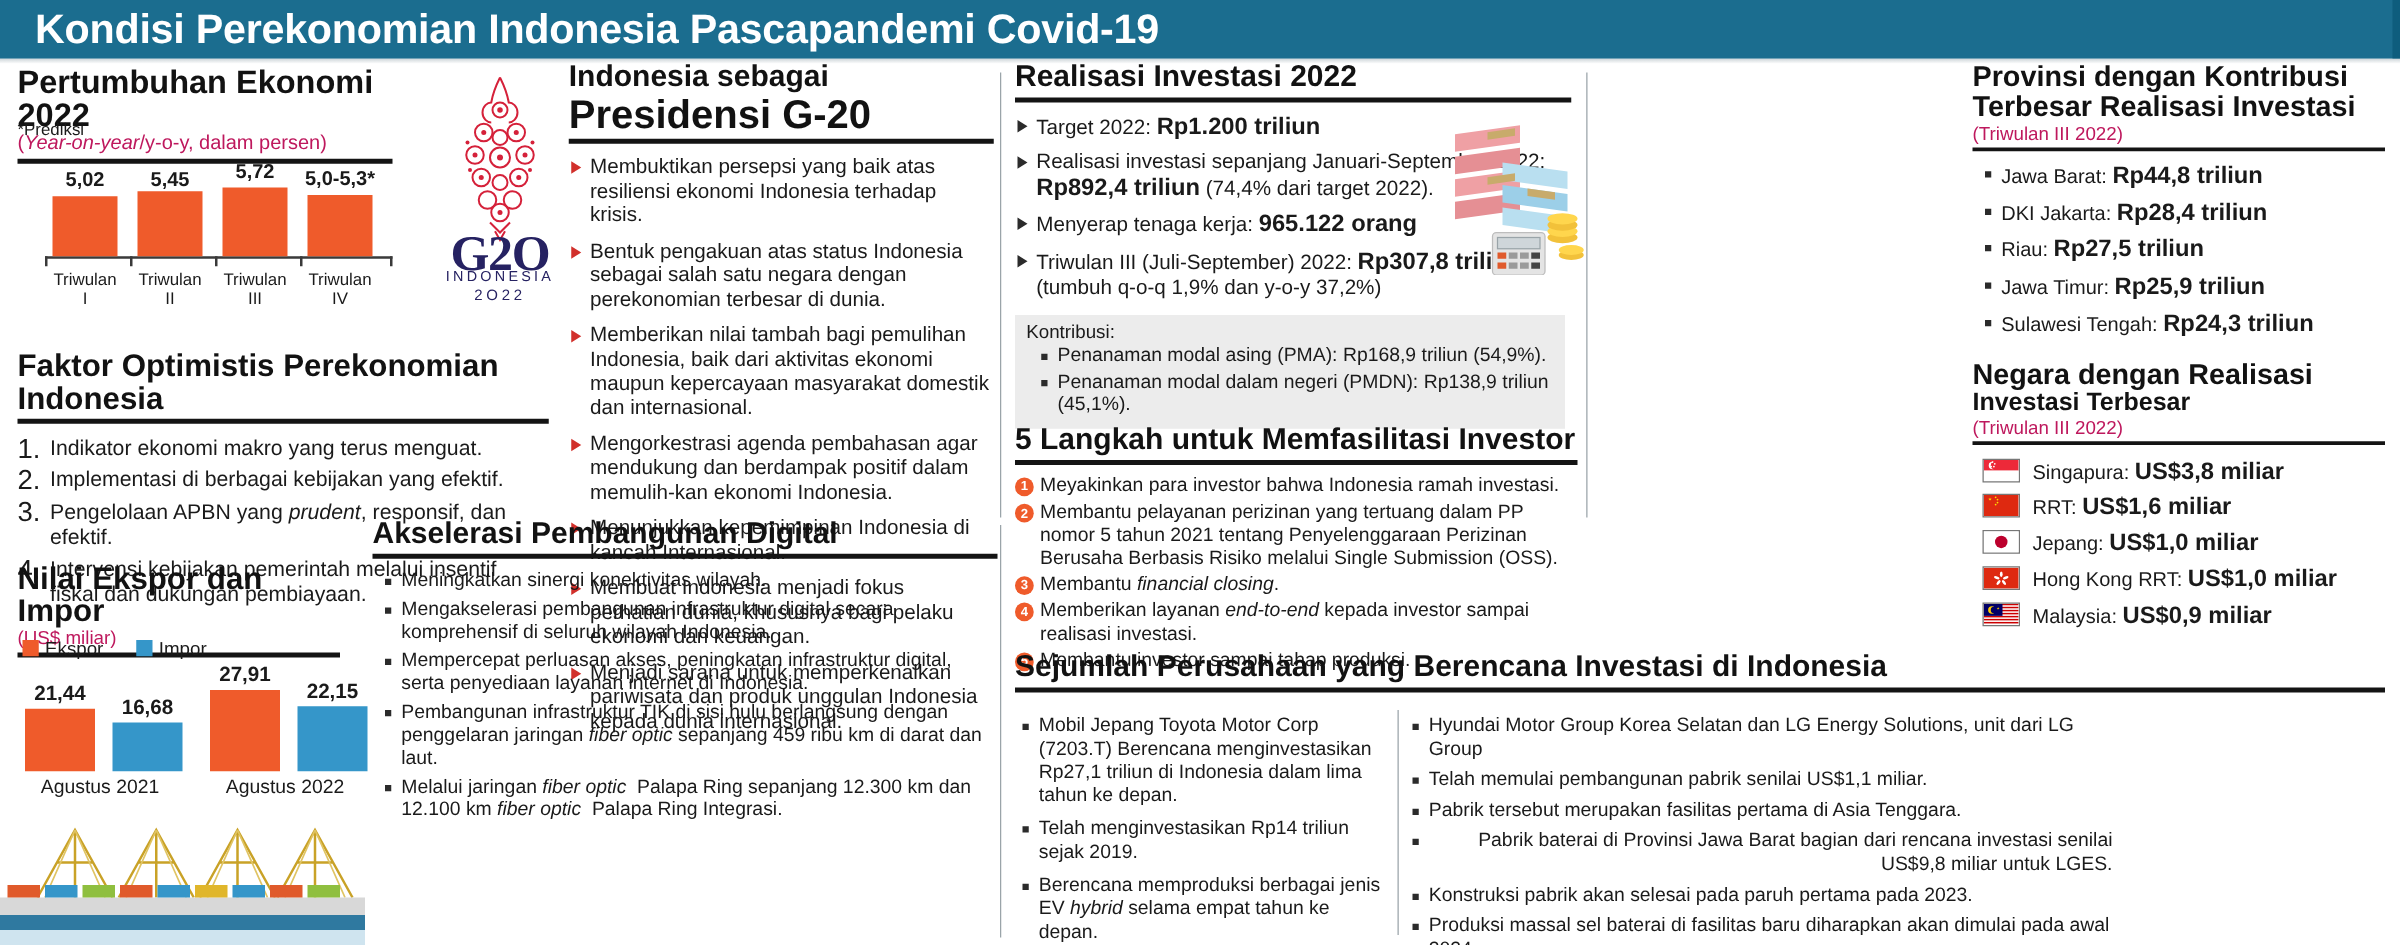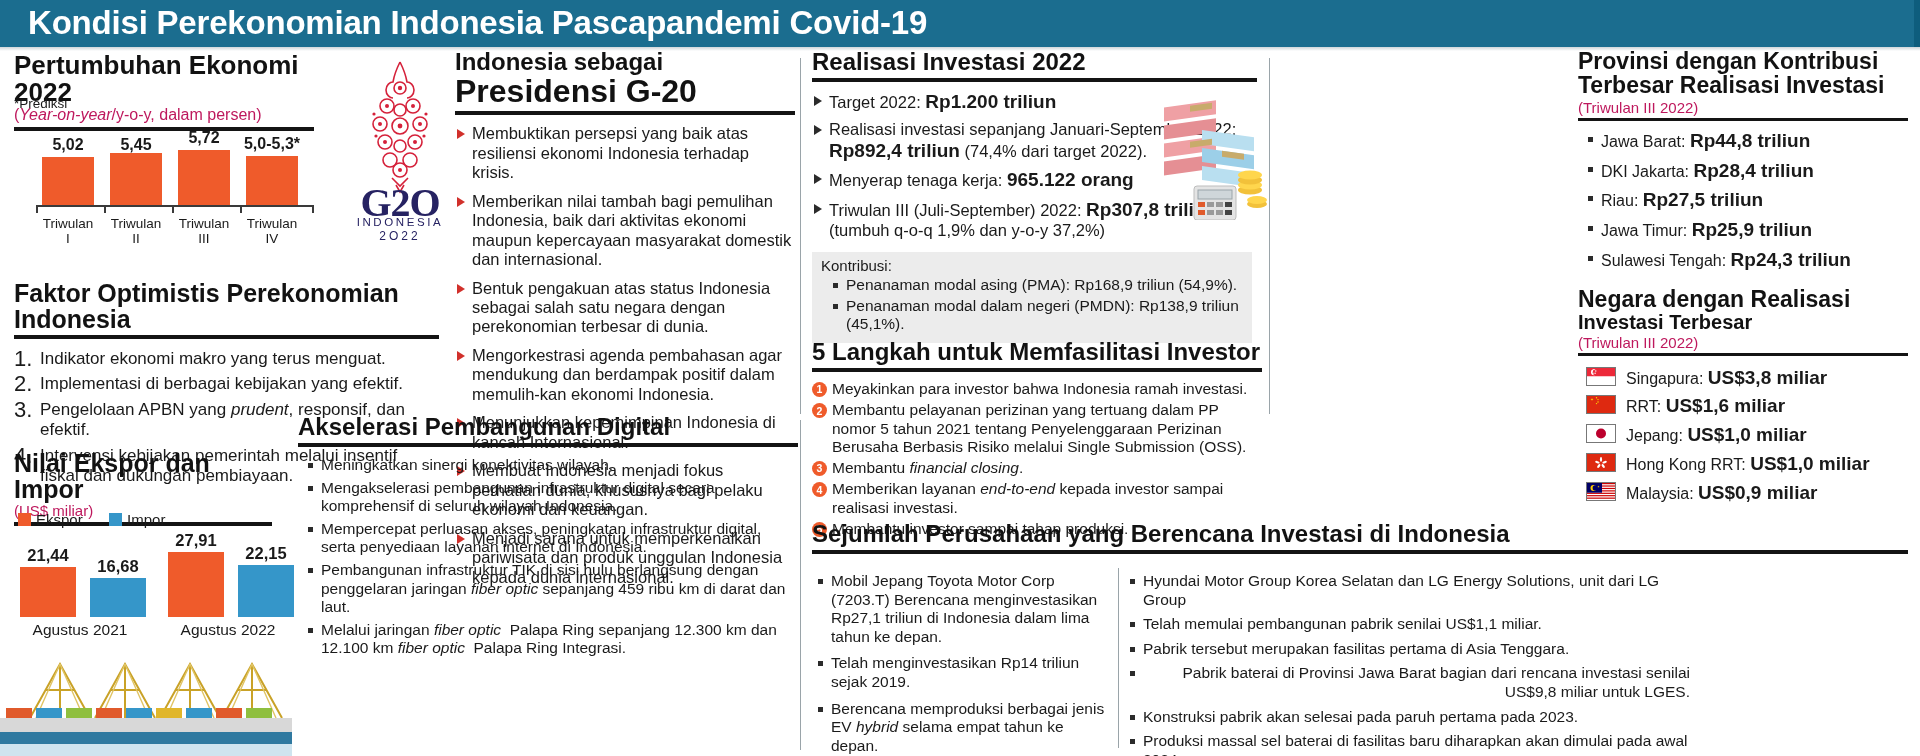--- a/index.html
+++ b/index.html
@@ -275,22 +275,22 @@
     <div style="font-size:11.5px; letter-spacing:2.6px; color:#262262;">INDONESIA</div>
     <div style="font-size:12px; letter-spacing:3px; color:#262262; margin-top:1px;">2O22</div>
   </div>
 
   <div style="position:absolute; left:455px; top:50px; width:340px;">
     <div class="h-title" style="font-size:24px;">Indonesia sebagai</div>
     <div class="h-title" style="font-size:32px;">Presidensi G-20</div>
     <div class="rule"></div>
     <ul class="tri-list" style="margin-top:9px;">
       <li>Membuktikan persepsi yang baik atas resiliensi ekonomi Indonesia terhadap krisis.</li>
+      <li>Bentuk pengakuan atas status Indonesia sebagai salah satu negara dengan perekonomian terbesar di dunia.</li>
       <li>Memberikan nilai tambah bagi pemulihan Indonesia, baik dari aktivitas ekonomi maupun kepercayaan masyarakat domestik dan internasional.</li>
-      <li>Bentuk pengakuan atas status Indonesia sebagai salah satu negara dengan perekonomian terbesar di dunia.</li>
       <li>Mengorkestrasi agenda pembahasan agar mendukung dan berdampak positif dalam memulih-kan ekonomi Indonesia.</li>
       <li>Menunjukkan kepemimpinan Indonesia di kancah Internasional.</li>
       <li>Membuat Indonesia menjadi fokus perhatian dunia, khususnya bagi pelaku ekonomi dan keuangan.</li>
       <li>Menjadi sarana untuk memperkenalkan pariwisata dan produk unggulan Indonesia kepada dunia internasional.</li>
     </ul>
   </div>
 
   <div style="position:absolute; left:298px; top:415px; width:500px;">
     <div class="h-title" style="font-size:24px;">Akselerasi Pembangunan Digital</div>
     <div class="rule"></div>

